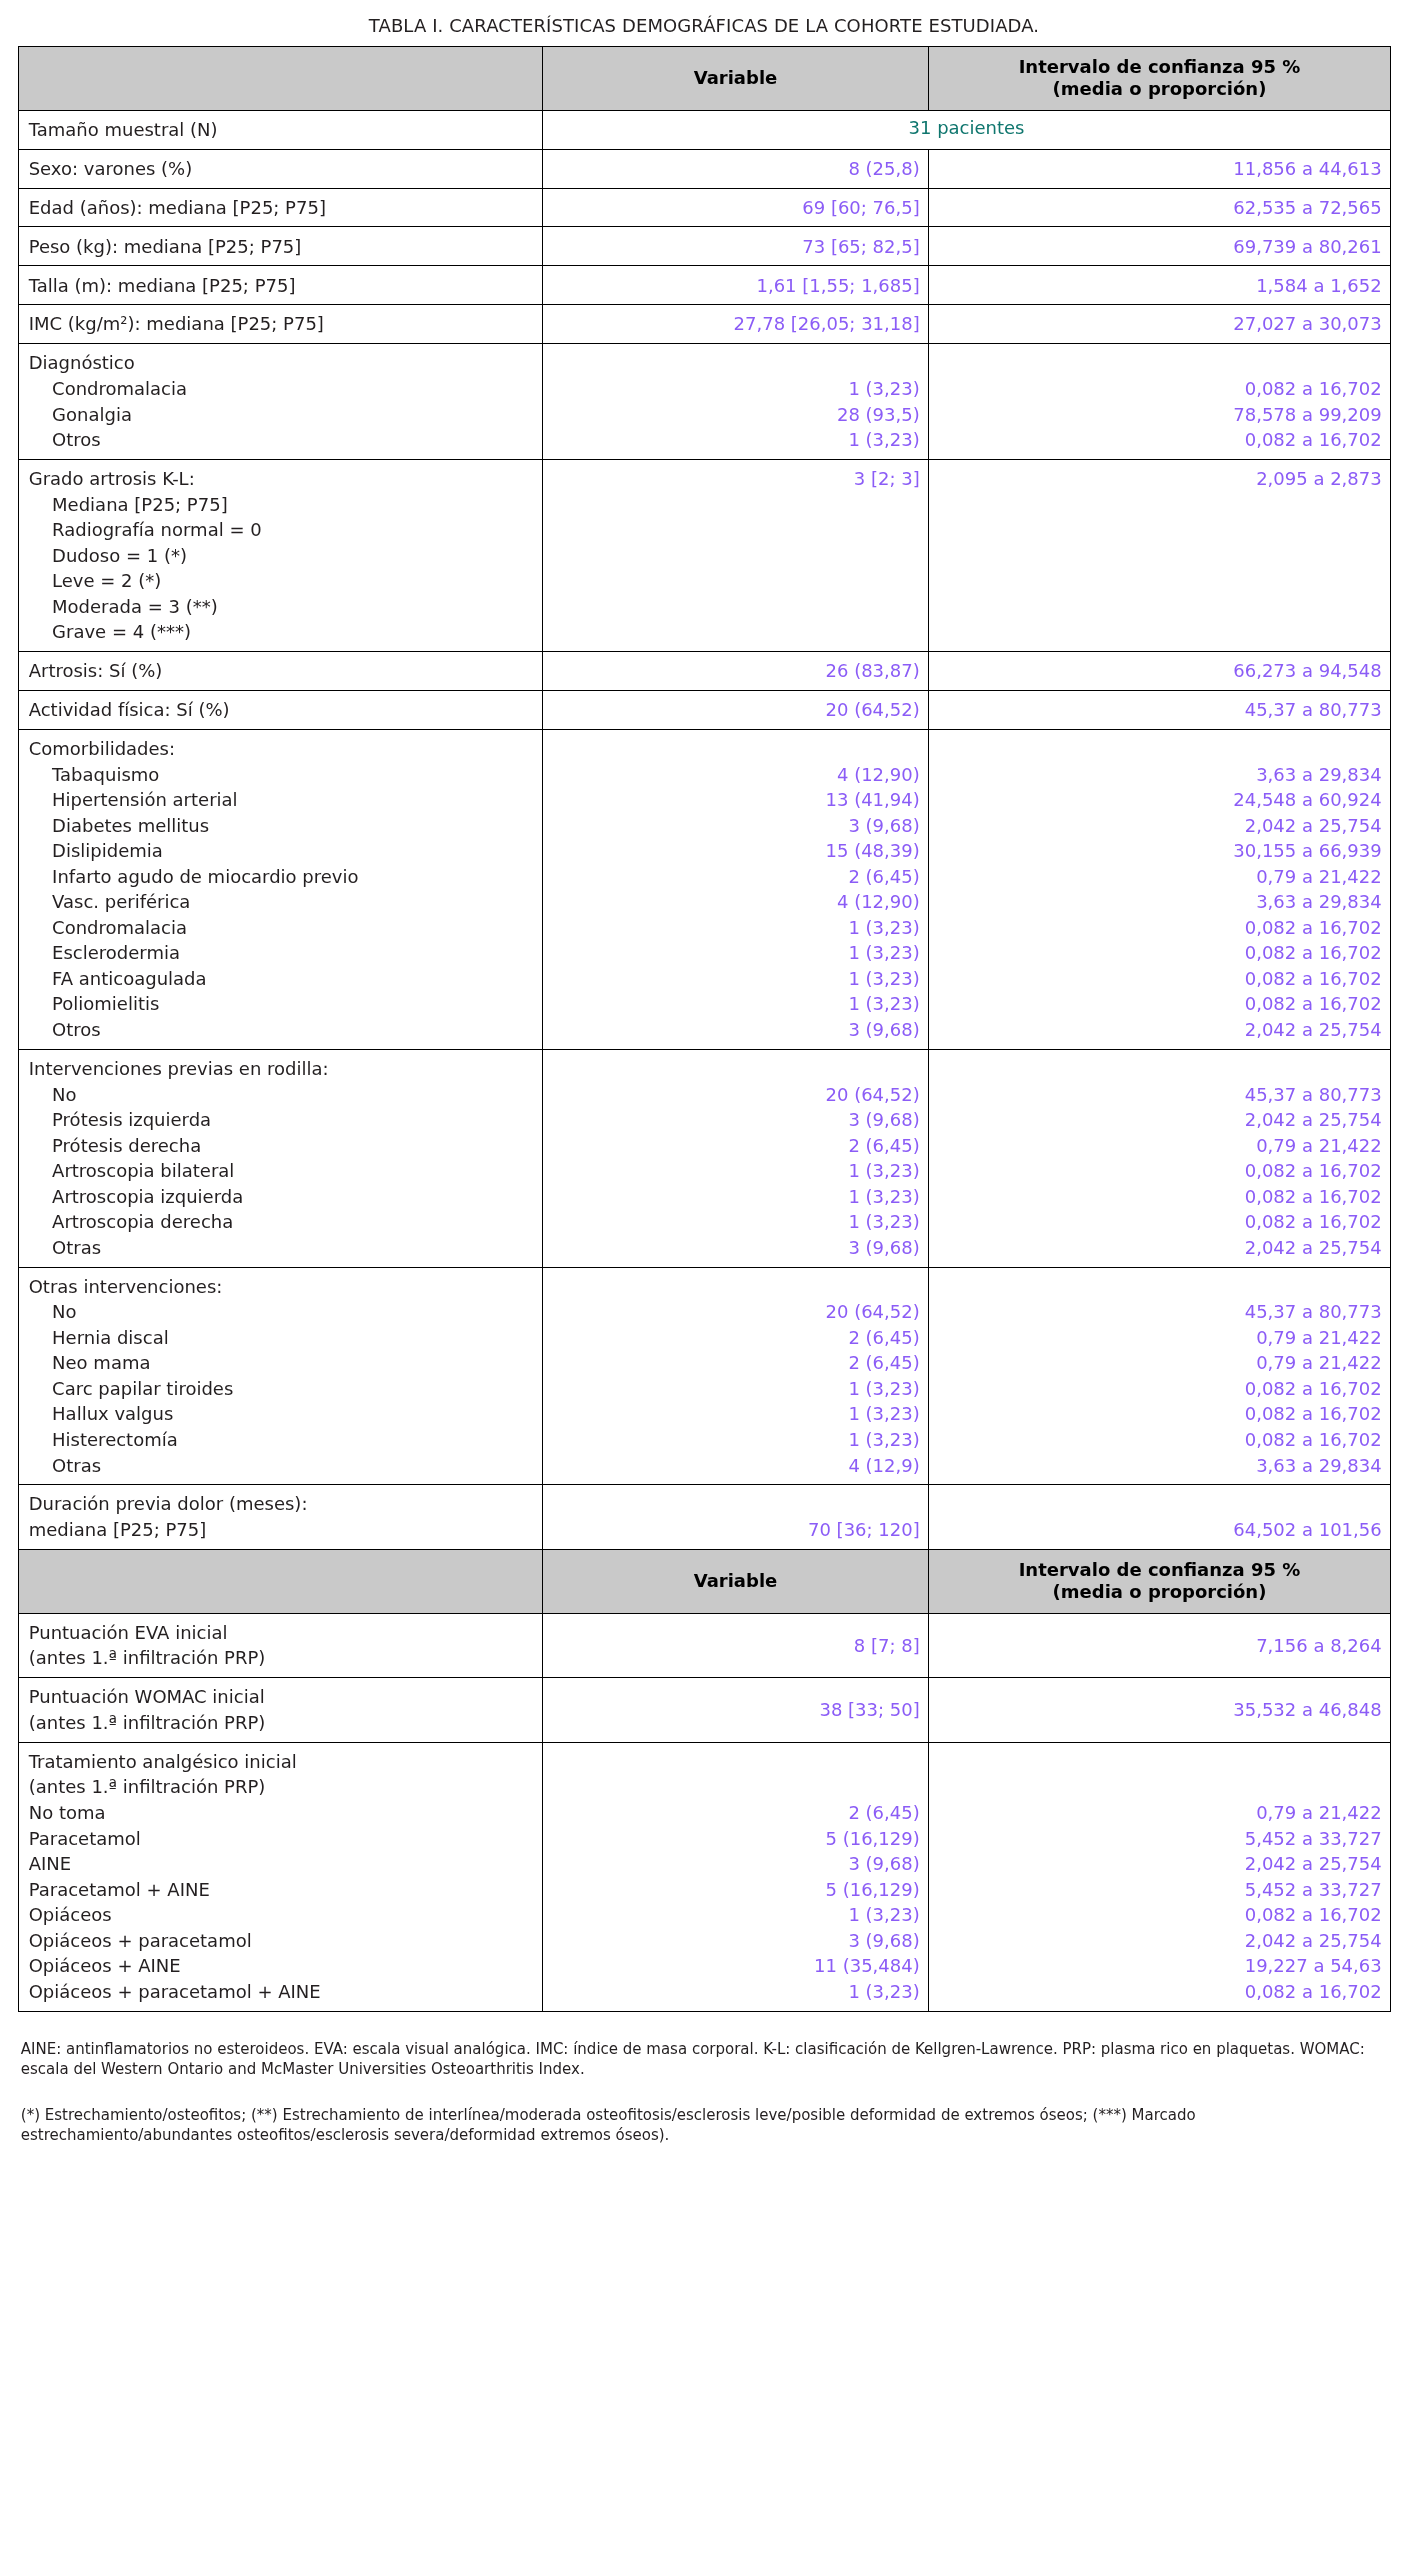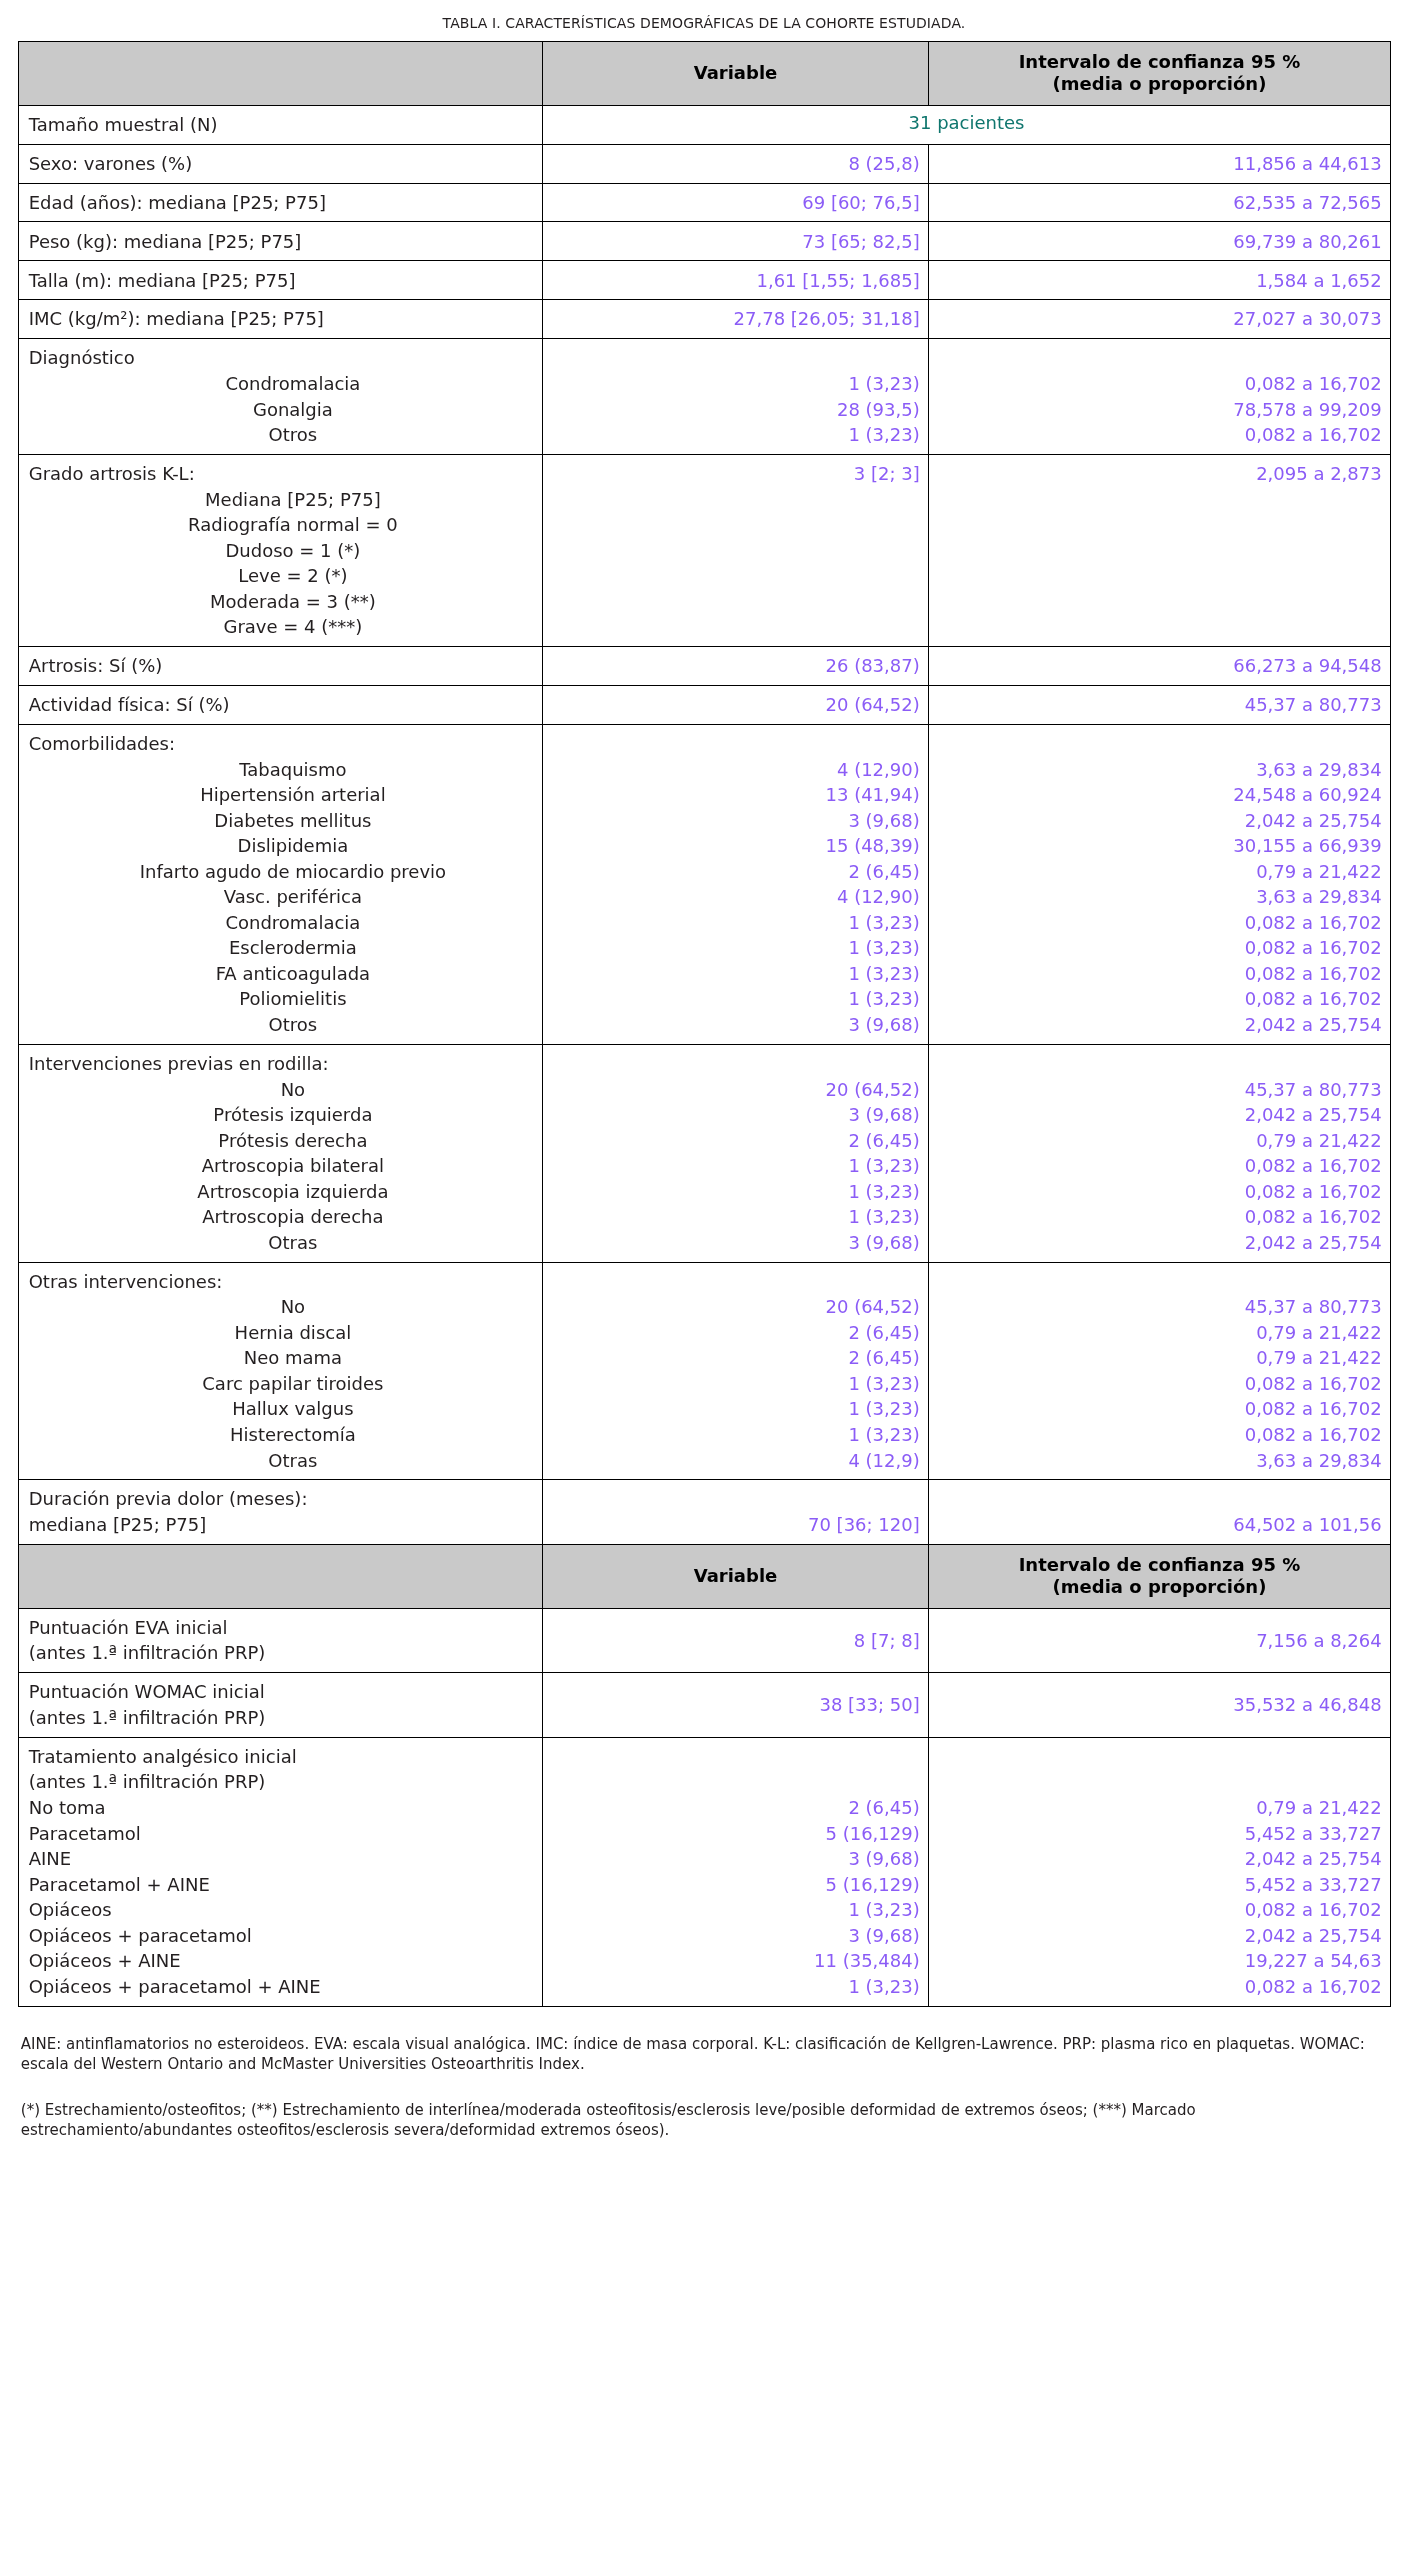--- a/index.html
+++ b/index.html
@@ -12,21 +12,21 @@
     font-family: "DejaVu Sans", sans-serif;
     color: #000000;
   }
   .page {
     width: 1408px;
     box-sizing: border-box;
     padding: 15px 18px 13.8px 18px;
   }
   .table-caption {
     text-align: center;
-    font-size: 14px;
+    font-size: 18px;
     letter-spacing: 0.1px;
     color: #231f20;
     margin: 0 0 9.7px 0;
     font-family: "DejaVu Sans", sans-serif;
   }
   table.main {
     width: 1372px;
     border-collapse: collapse;
     table-layout: fixed;
     border: 1.4px solid #000;
@@ -74,21 +74,20 @@
   .sub-list {
     margin: 0;
     padding: 0;
     list-style: none;
   }
   .sub-list li {
     font-size: 18px;
     line-height: 1.42;
     padding-left: 23.4px;
     color: #231f20;
-    text-align: center;
   }
   .mid-align { vertical-align: middle; }
   .footnote {
     width: 1372px;
     box-sizing: border-box;
     font-family: "DejaVu Sans", sans-serif;
     font-size: 15px;
     line-height: 1.36;
     color: #231f20;
     padding: 6.9px 2.8px 0 2.8px;

